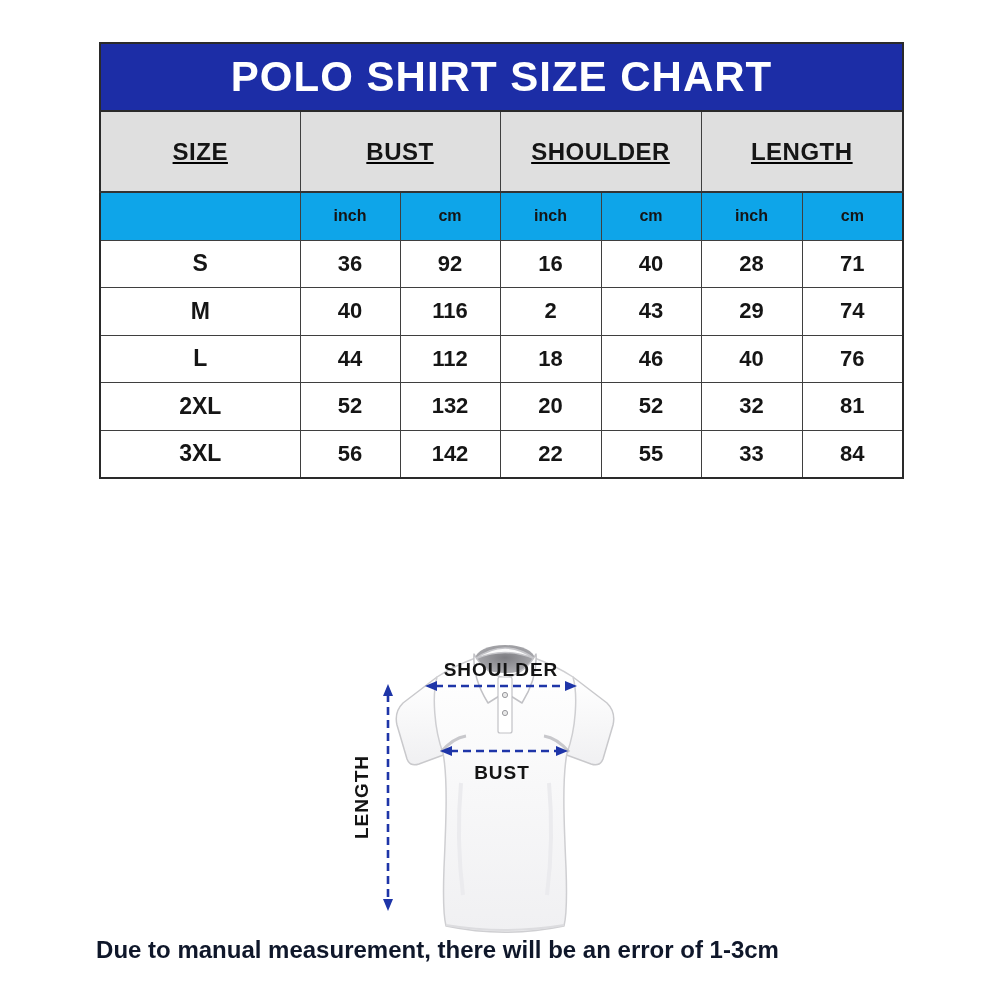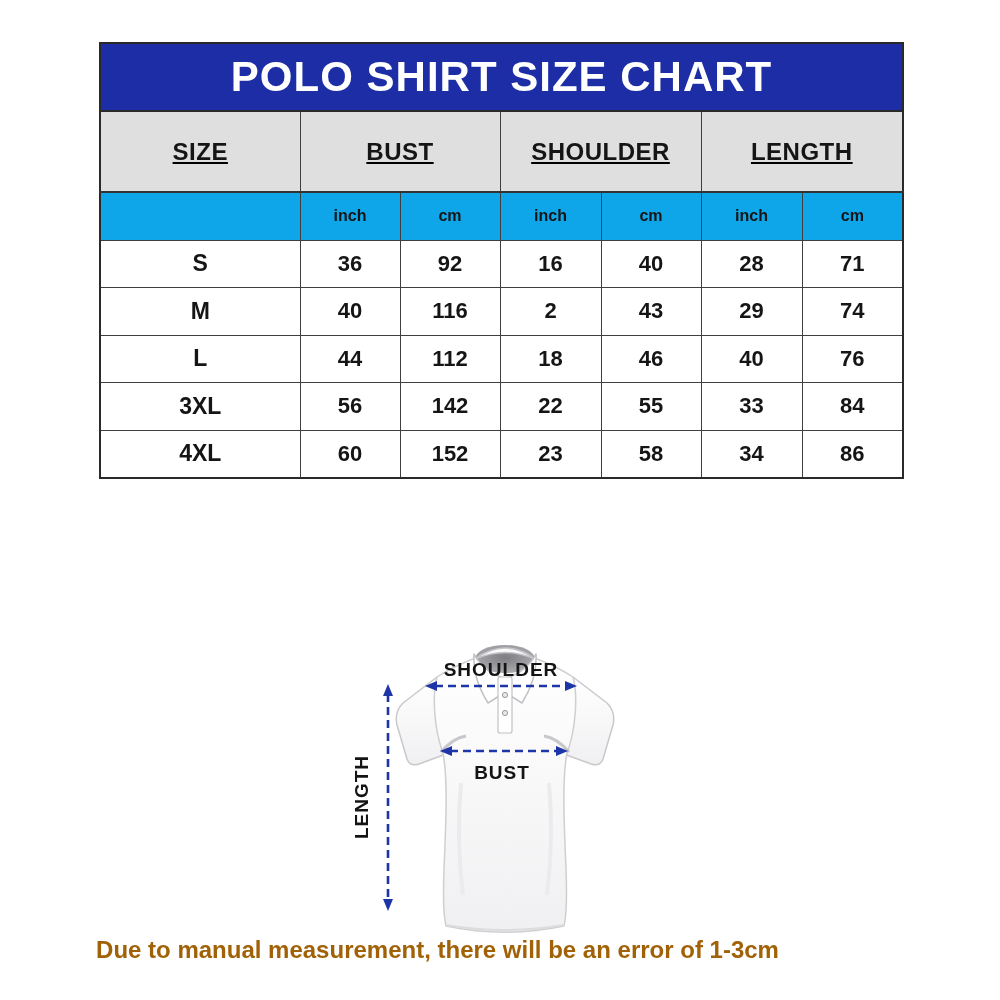--- a/index.html
+++ b/index.html
@@ -52,21 +52,21 @@
   .measure-head{fill:#1e35a8;stroke:none;}
   .measure-label{
     font-family:"Liberation Sans", sans-serif;
     font-size:19px;font-weight:700;fill:#141414;letter-spacing:1px;
   }
 
   
   .note{
     position:absolute;left:0;top:936px;width:875px;
     text-align:center;
-    color:#a16207;
+    color:#0f172a;
     font-size:24px;font-weight:700;
   }
 </style>
 </head>
 <body>
 
 <div class="page">
 
   <table class="size-table">
     <colgroup>
@@ -120,36 +120,36 @@
       <tr class="data-row">
         <td class="size-cell">L</td>
         <td class="num-cell">44</td>
         <td class="num-cell">112</td>
         <td class="num-cell">18</td>
         <td class="num-cell">46</td>
         <td class="num-cell">40</td>
         <td class="num-cell">76</td>
       </tr>
       <tr class="data-row">
+        <td class="size-cell">2XL</td>
+        <td class="num-cell">52</td>
+        <td class="num-cell">132</td>
+        <td class="num-cell">20</td>
+        <td class="num-cell">52</td>
+        <td class="num-cell">32</td>
+        <td class="num-cell">81</td>
+      </tr>
+      <tr class="data-row">
         <td class="size-cell">3XL</td>
         <td class="num-cell">56</td>
         <td class="num-cell">142</td>
         <td class="num-cell">22</td>
         <td class="num-cell">55</td>
         <td class="num-cell">33</td>
         <td class="num-cell">84</td>
-      </tr>
-      <tr class="data-row">
-        <td class="size-cell">4XL</td>
-        <td class="num-cell">60</td>
-        <td class="num-cell">152</td>
-        <td class="num-cell">23</td>
-        <td class="num-cell">58</td>
-        <td class="num-cell">34</td>
-        <td class="num-cell">86</td>
       </tr>
     </tbody>
   </table>
 
   <svg class="diagram" width="340" height="310" viewBox="0 0 340 310">
     <defs>
       <linearGradient id="shirtShade" x1="0" y1="0" x2="0" y2="1">
         <stop offset="0" stop-color="#ffffff"></stop>
         <stop offset="1" stop-color="#f0f0f2"></stop>
       </linearGradient>

